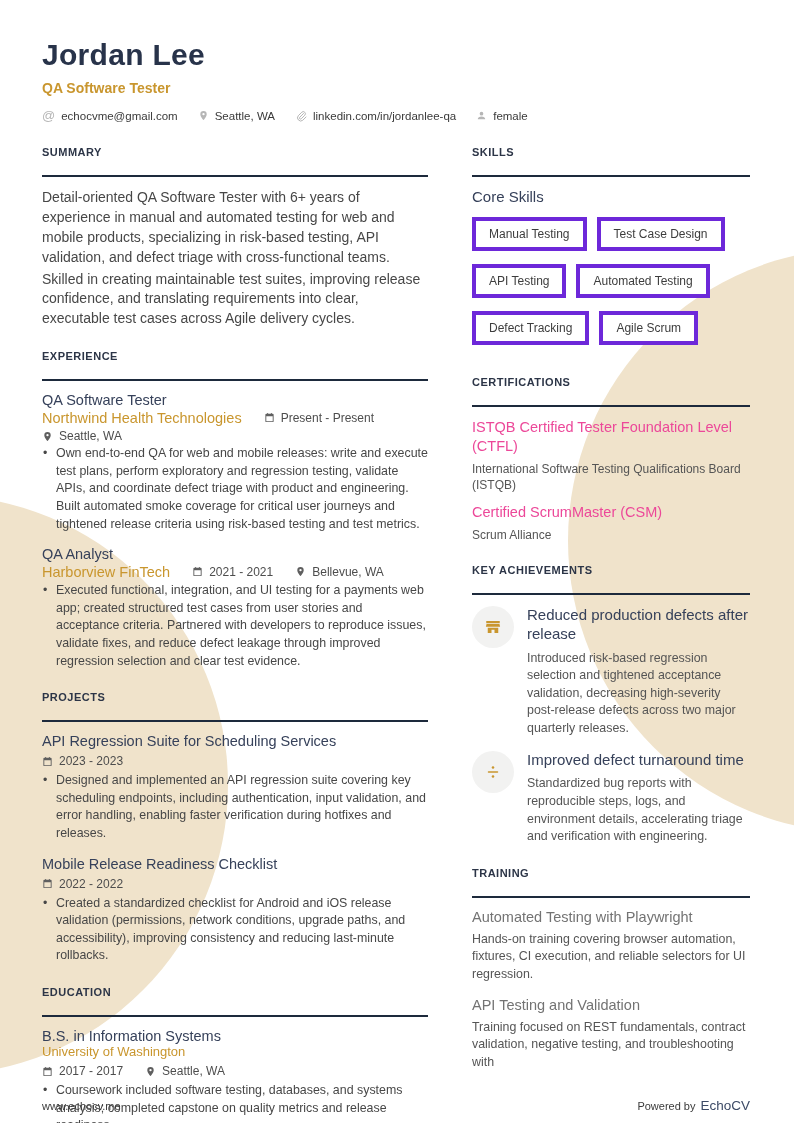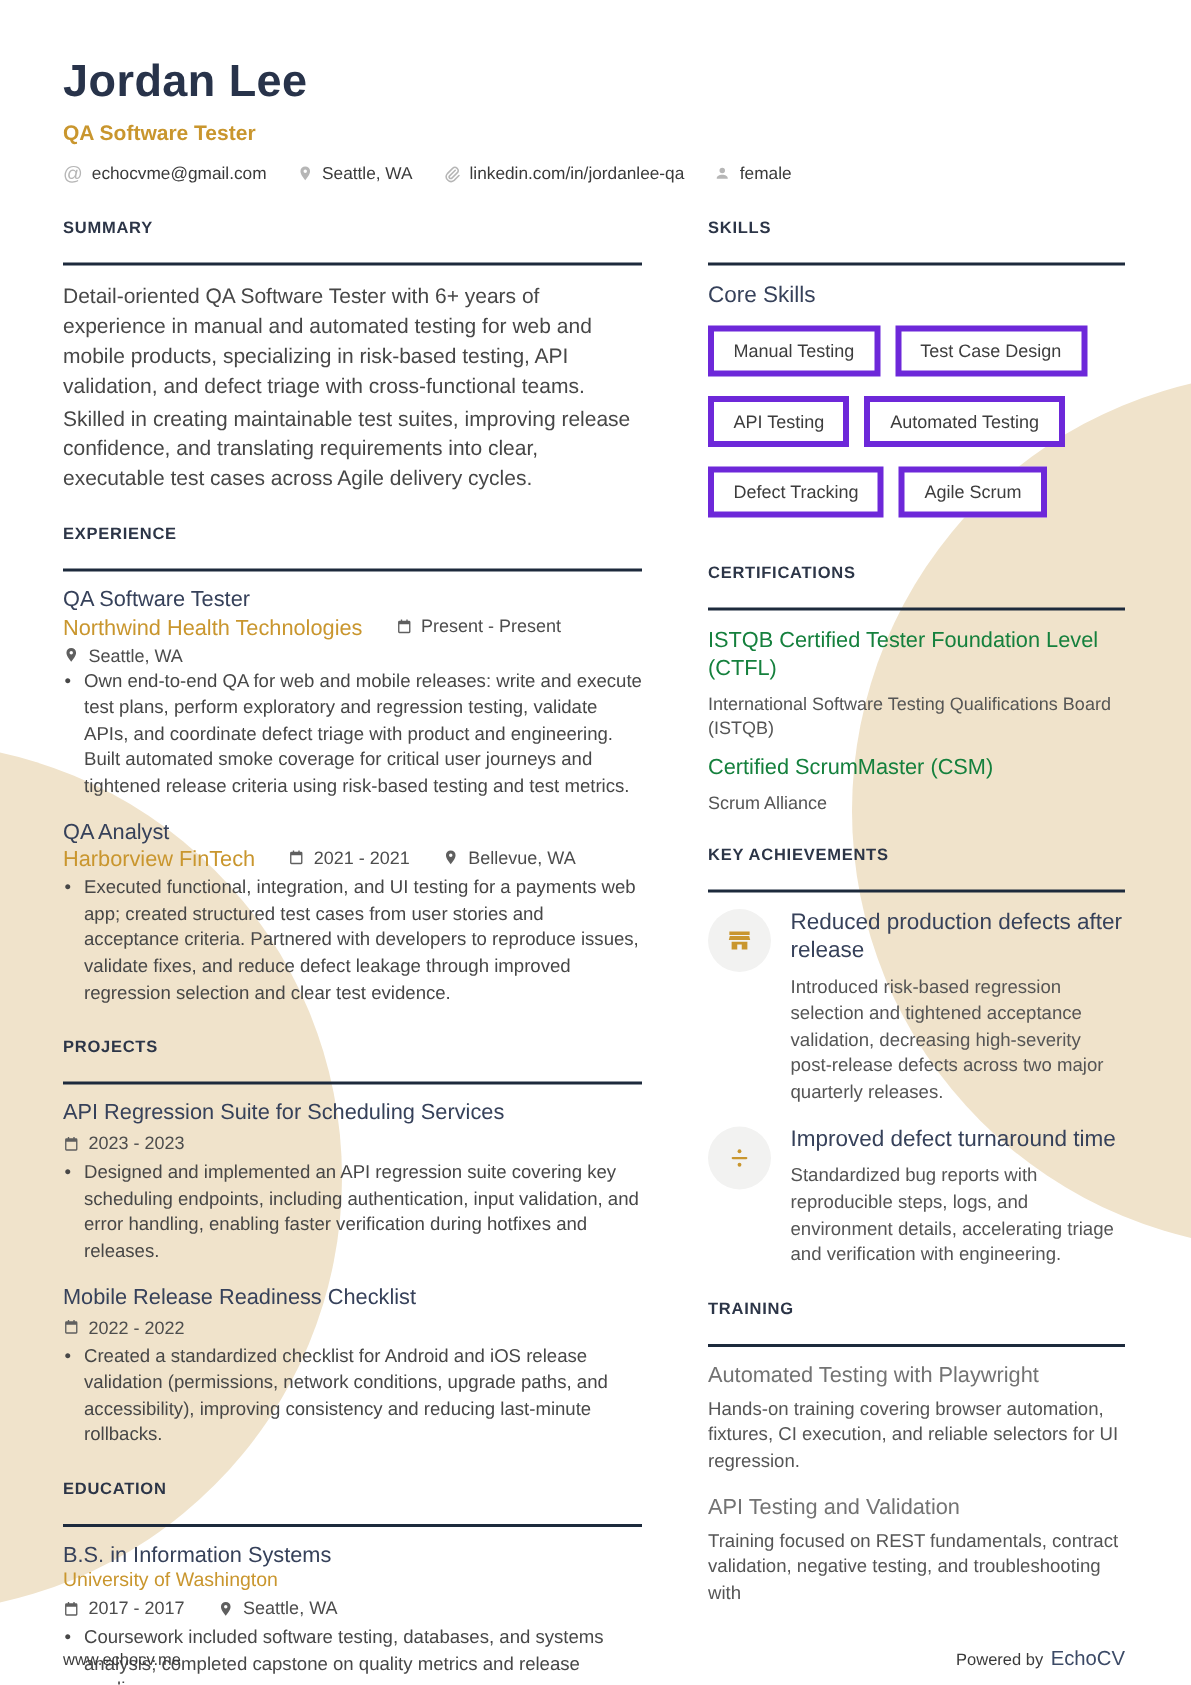--- a/index.html
+++ b/index.html
@@ -54,21 +54,21 @@
   
   .skills-group-title { font-size: 15px; color: #36415a; margin-bottom: 12px; }
   .tags { display: flex; flex-wrap: wrap; }
   .tag {
     border: 4px solid #6d28d9; background: #fff; color: #3d3d3d;
     font-size: 12px; padding: 6px 13px; margin: 0 10px 13px 0; cursor: default;
   }
 
   
   .cert-item { margin-bottom: 10px; }
-  .cert-title { font-size: 14.5px; color: #15803d; line-height: 1.3; }
+  .cert-title { font-size: 14.5px; color: #ec4899; line-height: 1.3; }
   .cert-issuer { font-size: 12px; color: #555; line-height: 1.35; margin-top: 5px; }
 
   
   .ach-item { display: flex; gap: 13px; margin-bottom: 13px; }
   .ach-icon-wrap {
     width: 42px; height: 42px; flex: 0 0 42px; border-radius: 50%;
     background: #f2f2f1; display: flex; align-items: center; justify-content: center; color: #c9962e;
   }
   .ach-body { flex: 1; }
   .ach-title { font-size: 15px; color: #36415a; line-height: 1.25; }

